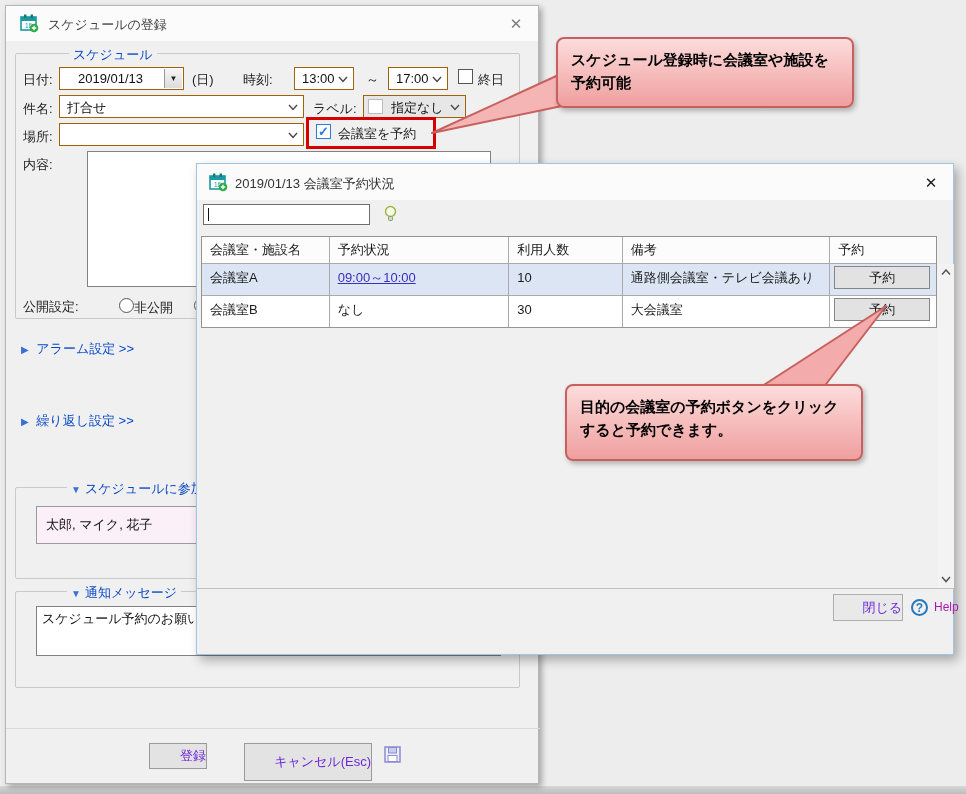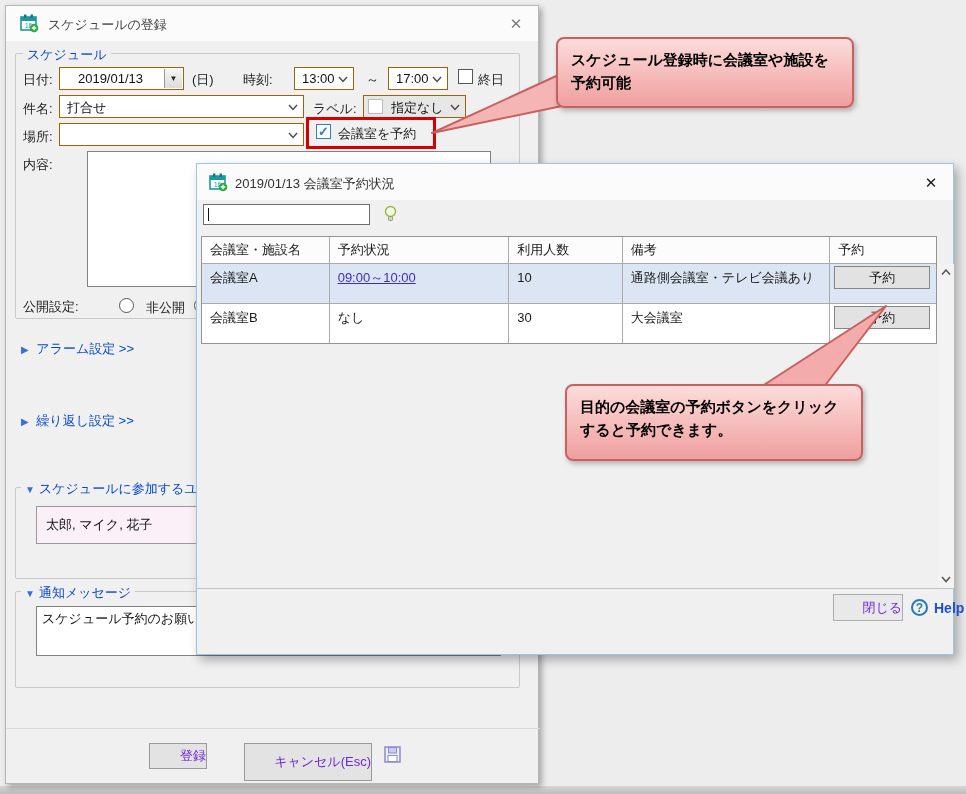--- a/index.html
+++ b/index.html
@@ -14,21 +14,21 @@
                   box-shadow:3px 3px 6px rgba(0,0,0,.30); z-index:1; }
   .dlg-reservation { left:196px; top:163px; width:758px; height:492px; border:1px solid #9ec6e4;
                   box-shadow:4px 5px 10px rgba(0,0,0,.30); z-index:10; }
   .titlebar { position:absolute; left:0; top:0; right:0; height:35px; background:#fbfbfb; }
   .title-text { position:absolute; top:10px; font-size:13px; color:#404040; white-space:nowrap; }
   .close-x { position:absolute; top:8px; width:20px; height:20px; font-size:15px; color:#7c7c7c;
              text-align:center; line-height:20px; cursor:default; }
 
   
   .gb { position:absolute; border:1px solid #c9c9c9; border-radius:2px; }
-  .gb-label { position:absolute; background:#f0f0f0; padding:0 4px; font-size:13px; color:#0747c7; white-space:nowrap; }
+  .gb-label { position:absolute; background:#f0f0f0; padding:0 4px; font-size:13px; color:#0747c7; white-space:nowrap;margin-left:46px; }
   .blue-arrow { color:#3a6fd8; font-size:10px; margin-right:4px; }
 
   
   .lbl { position:absolute; font-size:13px; color:#222; white-space:nowrap; }
   .combo { position:absolute; background:#fff; border:1px solid #a16207; height:23px; font-size:13px; color:#111; }
   .combo .val { position:absolute; left:7px; top:3px; white-space:nowrap; }
   .combo .val-center { position:absolute; left:0; right:22px; top:3px; text-align:center; }
   .chev { position:absolute; right:5px; top:8px; width:10px; height:7px; }
   .combo-gray { background:#e7e7e7; }
   .swatch { position:absolute; left:4px; top:3px; width:15px; height:15px; background:#fff; border:1px solid #bbb; }
@@ -47,37 +47,37 @@
 
   .btn { position:absolute; background:#e3e3e3; border:1px solid #9a9a9a; font-size:13px; color:#6d28d9;
          text-align:right; font-family:inherit; }
   .footer-sep { position:absolute; height:1px; background:#dadada; }
 
   
   .resv-search { position:absolute; left:6px; top:40px; width:167px; height:21px; background:#fff;
                  border:1px solid #6e6e6e; }
   .caret { position:absolute; left:4px; top:3px; width:1px; height:13px; background:#111; }
   .table { position:absolute; left:4px; top:72px; width:736px; border:1px solid #949494; background:#fff; }
-  .trow { display:flex; height:40px; }
+  .trow { display:flex; height:32px; }
   .trow.header { height:26px; background:#fcfcfc; }
   .tcell { font-size:13px; color:#1a1a1a; padding-left:8px; line-height:28px; border-right:1px solid #ababab;
            overflow:hidden; white-space:nowrap; position:relative; }
   .trow.header .tcell { line-height:26px; border-right:1px solid #ababab; }
   .trow.r0 { background:#dbe5f4; border-top:1px solid #ababab; }
   .trow.r1 { background:#ffffff; border-top:1px solid #ababab; }
   .c0{width:128px;} .c1{width:180px;} .c2{width:114px;} .c3{width:208px;} .c4{width:106px; border-right:none !important;}
   .cell-link { color:#3c2ec1; text-decoration:underline; }
   .row-btn { position:absolute; left:4px; top:2px; width:96px; height:23px; background:#e2e2e2;
              border:1px solid #868686; font-size:13px; line-height:21px; text-align:center; }
   .scrollbar { position:absolute; left:741px; top:100px; width:16px; height:324px; background:#f3f3f3; }
   .scroll-arrow { position:absolute; left:3px; width:10px; height:7px; }
 
   .help-circle { position:absolute; width:17px; height:17px; border:2px solid #2878be; border-radius:50%;
                  color:#2878be; font-size:12px; font-weight:bold; text-align:center; line-height:14px; }
-  .help-text { position:absolute; font-size:14px; color:#1d4ed8;font-weight:bold; }
+  .help-text { position:absolute; font-size:12px; color:#a21caf; }
 
   
   .red-rect { position:absolute; left:300px; top:111px; width:130px; height:32px; border:3px solid #d50000; z-index:5; }
   .callout { position:absolute; width:298px; border:2px solid #c7615f; border-radius:8px;
              background:linear-gradient(#fcdcdb,#ef9f9e); box-shadow:2px 3px 5px rgba(0,0,0,.25);
              padding:9px 13px; font-size:15px; font-weight:bold; color:#000; line-height:1.55; z-index:21; }
   .tail-svg { position:absolute; left:0; top:0; width:966px; height:794px; z-index:20; pointer-events:none; }
   .bottom-strip { position:absolute; left:0; top:786px; width:966px; height:8px;
                   background:linear-gradient(#d6d6d6,#bdbdbd); z-index:0; }
 </style>
@@ -152,21 +152,21 @@
     </div>
     <div class="red-rect"></div>
     <span class="checkbox checked" style="left:310px; top:118px;">✓</span>
     <span class="lbl" style="left:332px; top:119px;">会議室を予約</span>
 
     <span class="lbl" style="left:17px; top:150px;">内容:</span>
     <div class="textarea" style="left:81px; top:145px; width:404px; height:136px;"></div>
 
     <span class="lbl" style="left:17px; top:292px;">公開設定:</span>
     <span class="radio" style="left:113px; top:292px;"></span>
-    <span class="lbl" style="left:140px; top:293px;">非公開</span>
+    <span class="lbl" style="left:128px; top:293px;">非公開</span>
     <span class="radio selected" style="left:188px; top:292px;"></span>
 
     <div class="link-row" style="left:15px; top:334px;">
       <span class="blue-arrow">▶</span>
       <span>アラーム設定 &gt;&gt;</span>
     </div>
     <div class="link-row" style="left:15px; top:406px;">
       <span class="blue-arrow">▶</span>
       <span>繰り返し設定 &gt;&gt;</span>
     </div>

